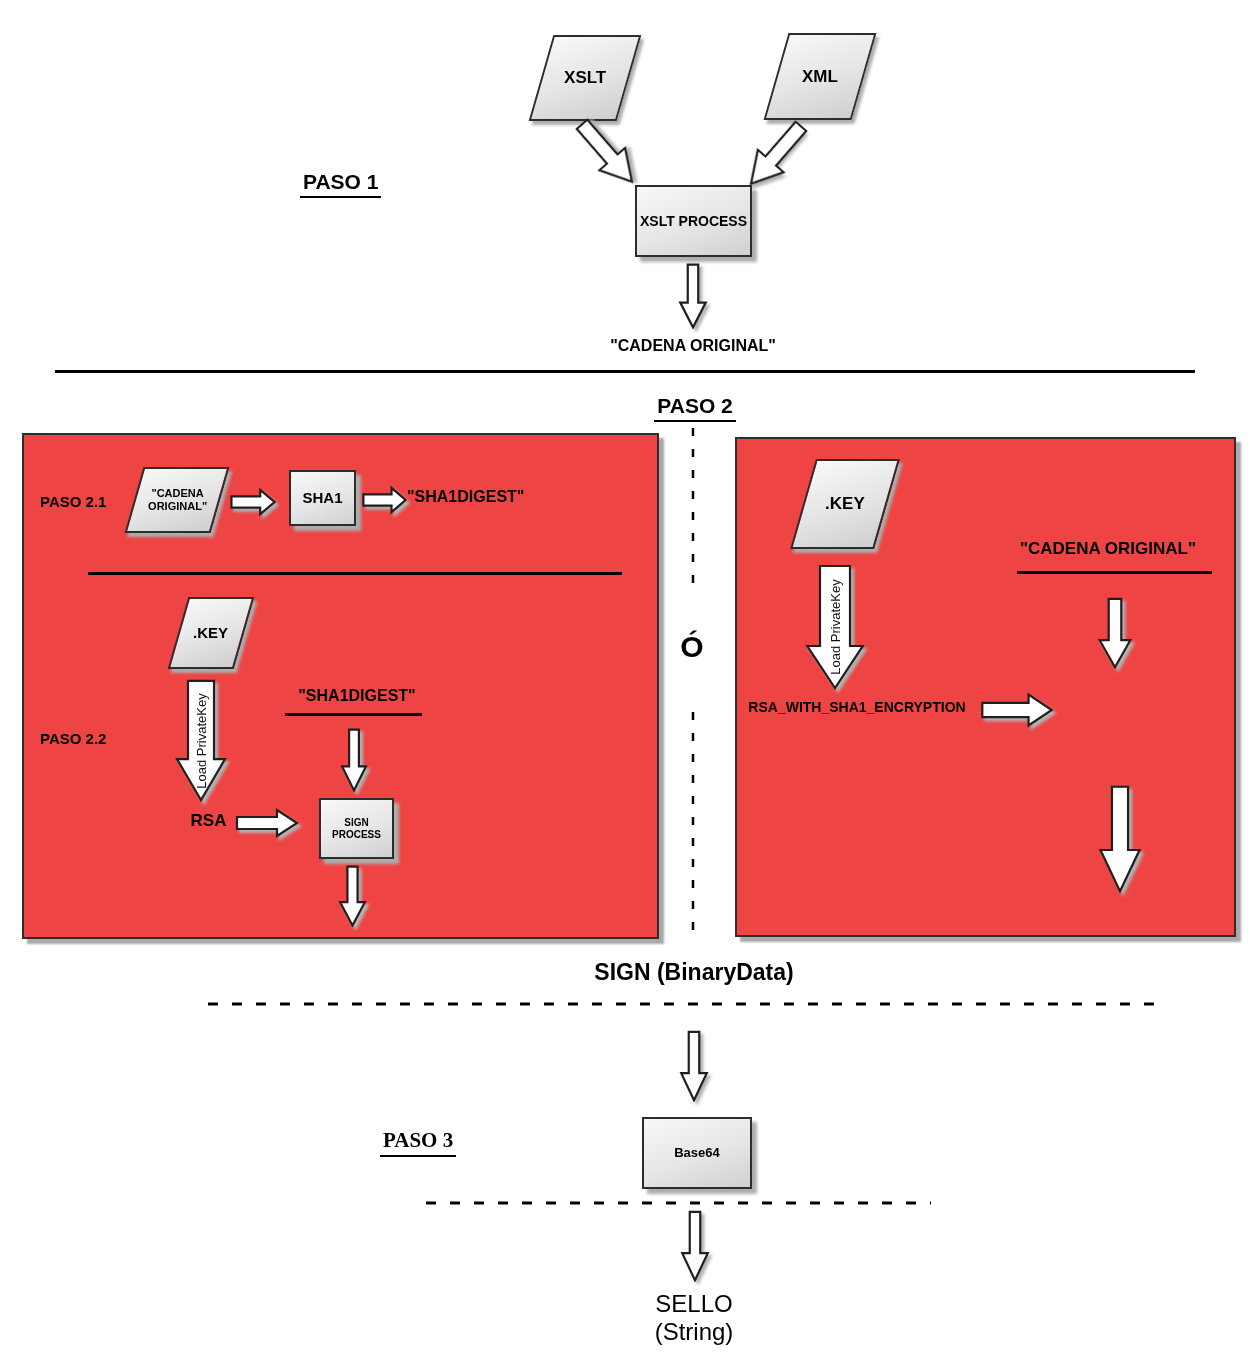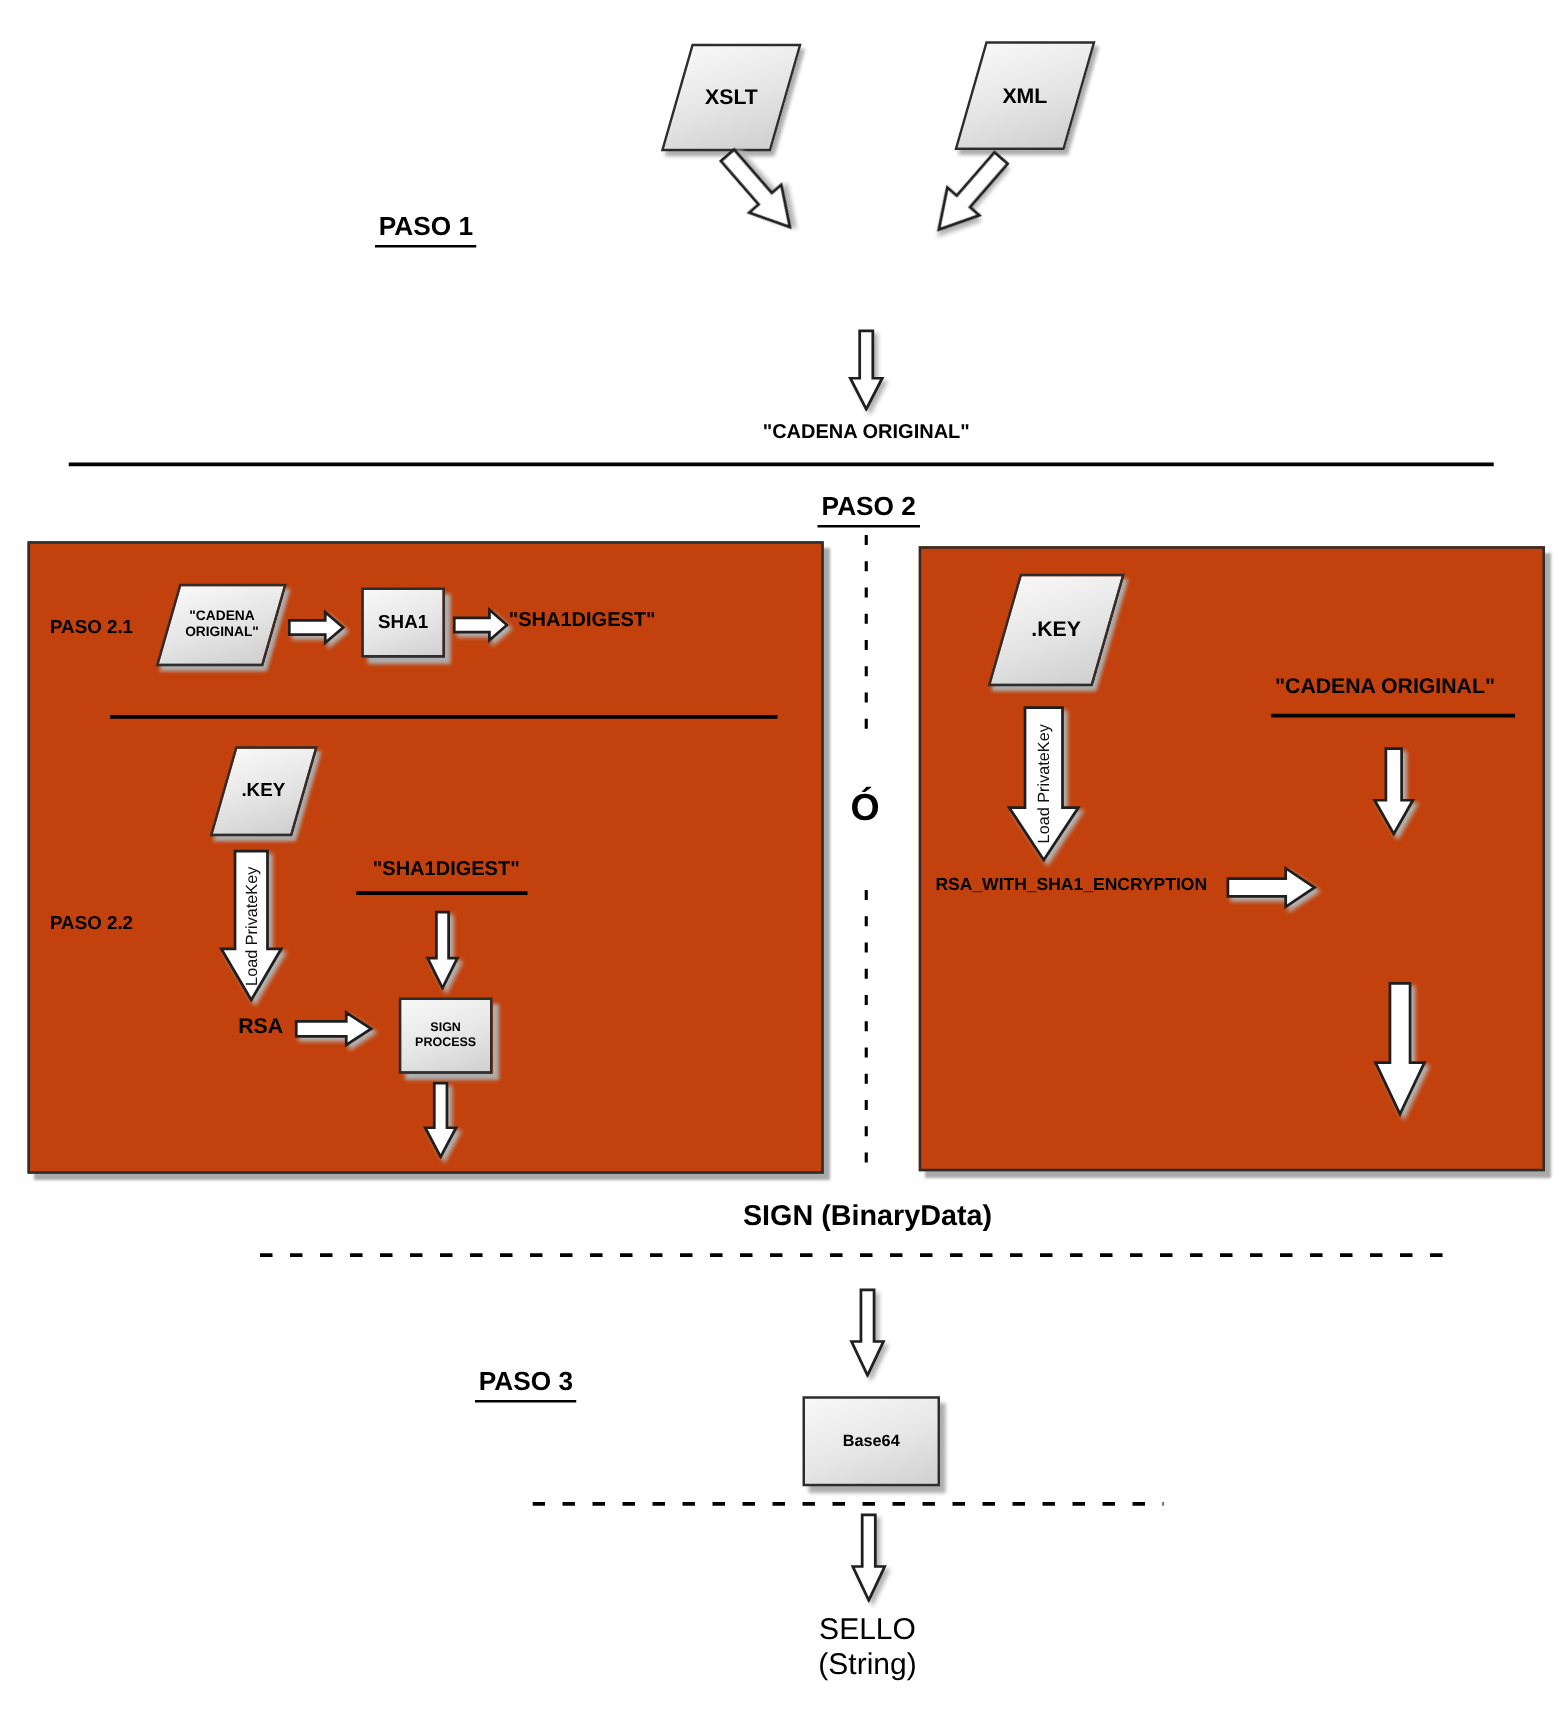--- a/index.html
+++ b/index.html
@@ -6,21 +6,21 @@
   .canvas{
     position:relative;width:1250px;height:1371px;background:#ffffff;
     font-family:"Liberation Sans","DejaVu Sans",sans-serif;color:#000;
     overflow:hidden;
   }
   .lbl{position:absolute;font-weight:bold;white-space:nowrap;}
   .ctr{text-align:center;}
   .title{font-size:21px;font-weight:bold;}
   .title .u{display:inline-block;border-bottom:2.5px solid #000;padding:0 3px 2px 3px;}
   .panel{
-    position:absolute;border:2px solid #2d2d2d;background:#c2410c;
+    position:absolute;border:2px solid #2d2d2d;background:#ef4444;
     box-shadow:5px 5px 2px #a9a9a9;
   }
   .pbox{
     position:absolute;border:2px solid #2d2d2d;
     background:linear-gradient(160deg,#f8f8f8 0%,#e6e6e6 55%,#d0d0d0 100%);
     box-shadow:5px 5px 3px #aeaeae;
     display:flex;flex-direction:column;align-items:center;justify-content:center;
     font-weight:bold;text-align:center;line-height:1.15;
   }
   .para{
@@ -63,20 +63,23 @@
     <svg viewBox="0 0 40 80" preserveAspectRatio="none">
         <path d="M13 2 H27 V48 H37 L20 78 L3 48 H13 Z"></path>
       </svg>
   </div>
   <div class="arr" style="left:756px;top:115px;width:40px;height:80px;transform:rotate(41deg);">
     <svg viewBox="0 0 40 80" preserveAspectRatio="none">
         <path d="M13 2 H27 V48 H37 L20 78 L3 48 H13 Z"></path>
       </svg>
   </div>
 
+  <div class="pbox" style="left:635px;top:185px;width:113px;height:68px;font-size:14px;">
+    <span>XSLT PROCESS</span>
+  </div>
 
   <div class="arr" style="left:678px;top:263px;width:30px;height:66px;">
     <svg viewBox="0 0 40 80" preserveAspectRatio="none">
         <path d="M13 2 H27 V48 H37 L20 78 L3 48 H13 Z"></path>
       </svg>
   </div>
 
   <div class="lbl ctr" style="left:543px;top:337px;width:300px;font-size:16px;">"CADENA ORIGINAL"</div>
 
   <div class="solid-line" style="left:55px;top:370px;width:1140px;height:3px;"></div>
@@ -207,21 +210,21 @@
   <svg class="dash" style="left:208px;top:1001px;" width="950" height="6">
       <line x1="0" y1="3" x2="950" y2="3" stroke="#000" stroke-width="3" stroke-dasharray="10 14"></line>
     </svg>
 
   <div class="arr" style="left:679px;top:1030px;width:30px;height:72px;">
     <svg viewBox="0 0 40 80" preserveAspectRatio="none">
         <path d="M13 2 H27 V48 H37 L20 78 L3 48 H13 Z"></path>
       </svg>
   </div>
 
-  <div class="lbl title" style="left:380px;top:1094px;"><span class="u">PASO 3</span></div>
+  <div class="lbl title" style="left:380px;top:1128px;font-family:Liberation Serif, serif;"><span class="u">PASO 3</span></div>
 
   <div class="pbox" style="left:642px;top:1117px;width:106px;height:68px;font-size:13px;">
     <span>Base64</span>
   </div>
 
   <svg class="dash" style="left:426px;top:1200px;" width="505" height="6">
       <line x1="0" y1="3" x2="505" y2="3" stroke="#000" stroke-width="3" stroke-dasharray="10 14"></line>
     </svg>
 
   <div class="arr" style="left:680px;top:1210px;width:30px;height:72px;">

